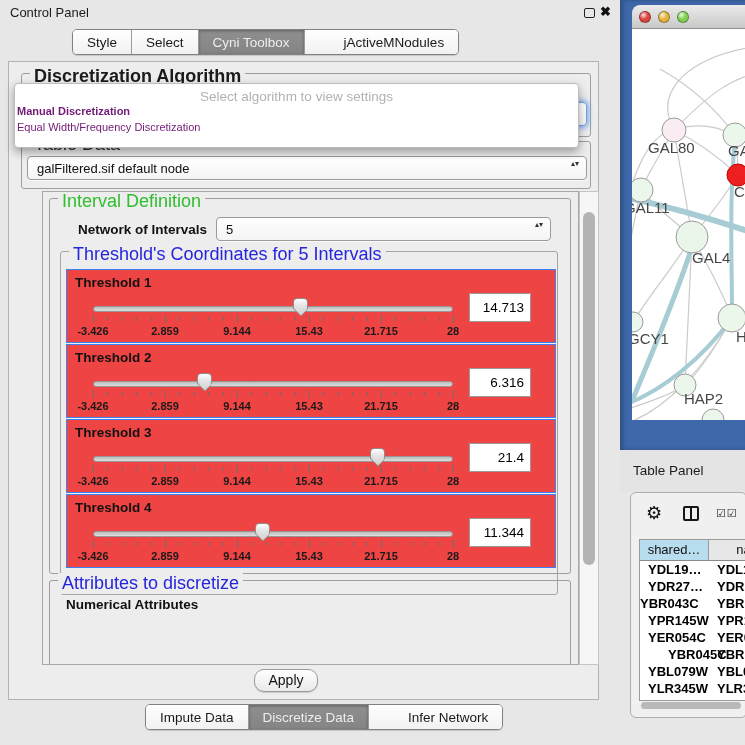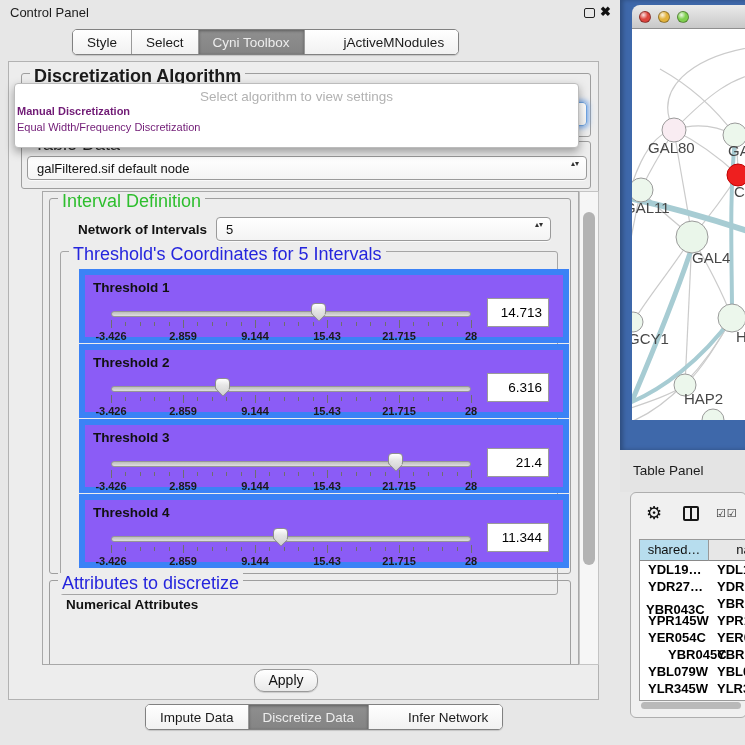--- a/index.html
+++ b/index.html
@@ -47,21 +47,21 @@
 
   #viewport{left:33px;top:129px;width:537px;height:474px;border:1px solid #a8a8a8;background:#ededed;overflow:hidden;}
   #vscroll{left:570px;top:129px;width:20px;height:474px;background:#f6f6f6;border:1px solid #c4c4c4;}
   #vthumb{left:3px;top:20px;width:12px;height:353px;background:#b3b3b3;border-radius:6px;}
 
   #interval-group{left:6px;top:6px;width:522px;height:376px;}
   #num-label{left:28px;top:23px;font-size:13.5px;font-weight:bold;color:#111;}
   #num-combo{left:166px;top:18px;width:335px;}
   #thr-group{left:10px;top:52px;width:498px;height:344px;border-color:#a5a5a5;}
 
-  .tbox{position:absolute;left:18px;width:490px;height:74px;border:6px solid #3b82f6;background:#8b5cf6;}
+  .tbox{position:absolute;left:5px;width:490px;height:74px;border:1px solid #3b82f6;background:#ef4444;}
   .tlabel{position:absolute;left:8px;top:5px;font-size:13.5px;font-weight:bold;color:#111;}
   .track{position:absolute;left:26px;top:36px;width:360px;height:6px;border:1px solid #969696;
     border-radius:3px;background:linear-gradient(#bdbdbd,#dedede);}
   .thumb{position:absolute;top:28px;width:15px;height:12px;border:1px solid #8e8e8e;
     border-radius:4px 4px 2px 2px;background:linear-gradient(#ffffff,#d6d6d6);z-index:2;}
   .thumb::after{content:"";position:absolute;left:2px;top:5.5px;width:9px;height:9px;
     background:linear-gradient(135deg,#ececec,#cfcfcf);border-right:1px solid #8e8e8e;
     border-bottom:1px solid #8e8e8e;transform:rotate(45deg);border-radius:1.5px;z-index:-1;}
   .tick{position:absolute;width:1px;background:#6e6e6e;}
   .tick.minor{top:47px;height:4px;}
@@ -406,21 +406,21 @@
       <div class="hcell" style="left: 69px; width: 70px;">na</div>
       <div class="trow" style="top: 21px;">
         <div class="tcell" style="left: 8px; width: 61px;">YDL19…</div>
         <div class="tcell" style="left: 77px; width: 62px;">YDL1</div>
       </div>
       <div class="trow" style="top: 38px;">
         <div class="tcell" style="left: 8px; width: 61px;">YDR27…</div>
         <div class="tcell" style="left: 77px; width: 62px;">YDR2</div>
       </div>
       <div class="trow" style="top: 55px;">
-        <div class="tcell" style="left: 6px; width: 61px; margin-top: 6px;">YBR043C</div>
+        <div class="tcell" style="left: 0; width: 61px;">YBR043C</div>
         <div class="tcell" style="left: 77px; width: 62px;">YBR0</div>
       </div>
       <div class="trow" style="top: 72px;">
         <div class="tcell" style="left: 8px; width: 61px;">YPR145W</div>
         <div class="tcell" style="left: 77px; width: 62px;">YPR1</div>
       </div>
       <div class="trow" style="top: 89px;">
         <div class="tcell" style="left: 8px; width: 61px;">YER054C</div>
         <div class="tcell" style="left: 77px; width: 62px;">YER0</div>
       </div>

